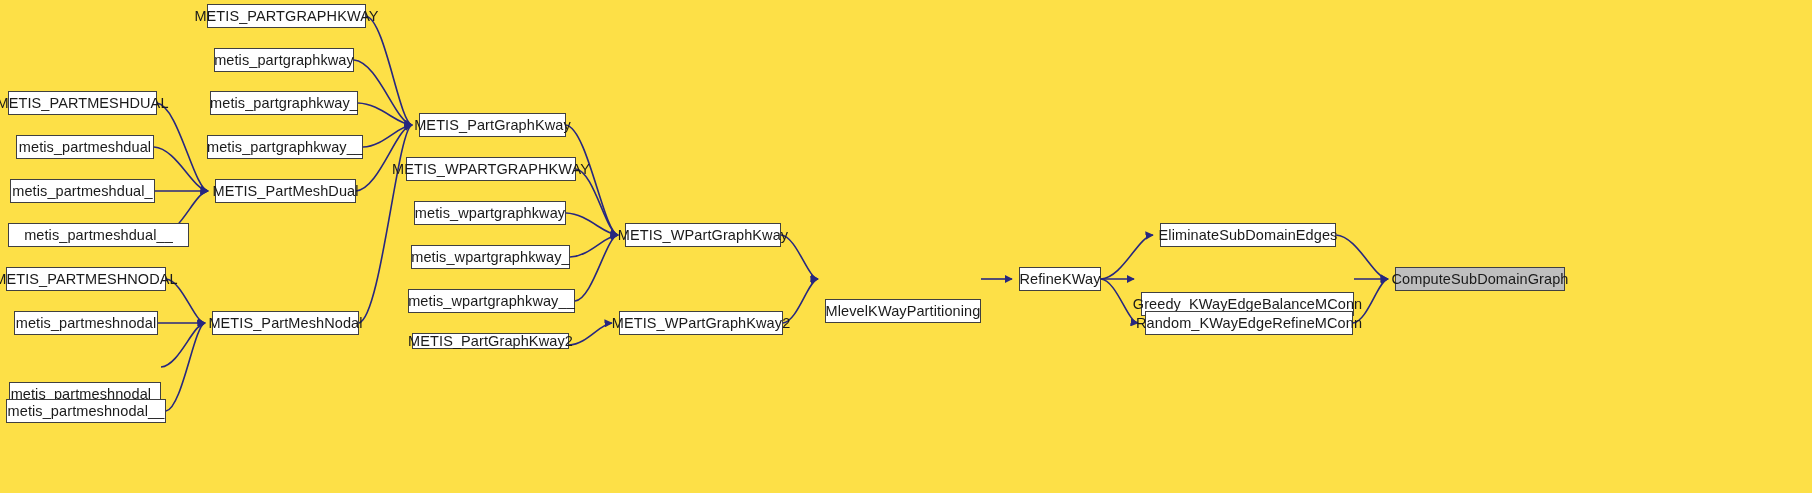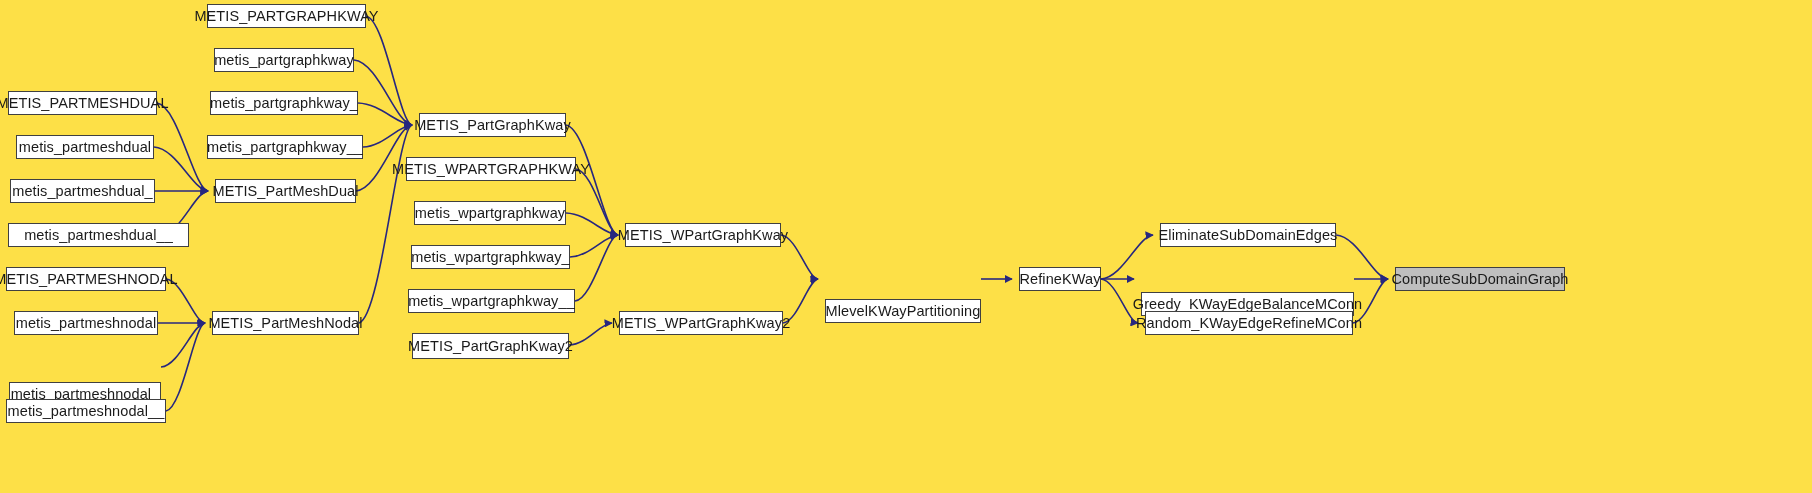--- a/index.html
+++ b/index.html
@@ -134,21 +134,21 @@
       </div>
       <div class="node" style="left: 212px; top: 311px; width: 147px; height: 24px;">
         <span class="node-label">METIS_PartMeshNodal</span>
       </div>
       <div class="node" style="left: 619px; top: 311px; width: 164px; height: 24px;">
         <span class="node-label">METIS_WPartGraphKway2</span>
       </div>
       <div class="node" style="left: 1145px; top: 311px; width: 208px; height: 24px;">
         <span class="node-label">Random_KWayEdgeRefineMConn</span>
       </div>
-      <div class="node" style="left: 412px; top: 333px; width: 157px; height: 26px;">
+      <div class="node" style="left: 412px; top: 333px; width: 157px; height: 16px;">
         <span class="node-label">METIS_PartGraphKway2</span>
       </div>
       <div class="node" style="left: 9px; top: 355px; width: 152px; height: 24px; margin-top: 27px;">
         <span class="node-label">metis_partmeshnodal_</span>
       </div>
       <div class="node" style="left: 6px; top: 399px; width: 160px; height: 24px;">
         <span class="node-label">metis_partmeshnodal__</span>
       </div>
     </div>
 </div>

